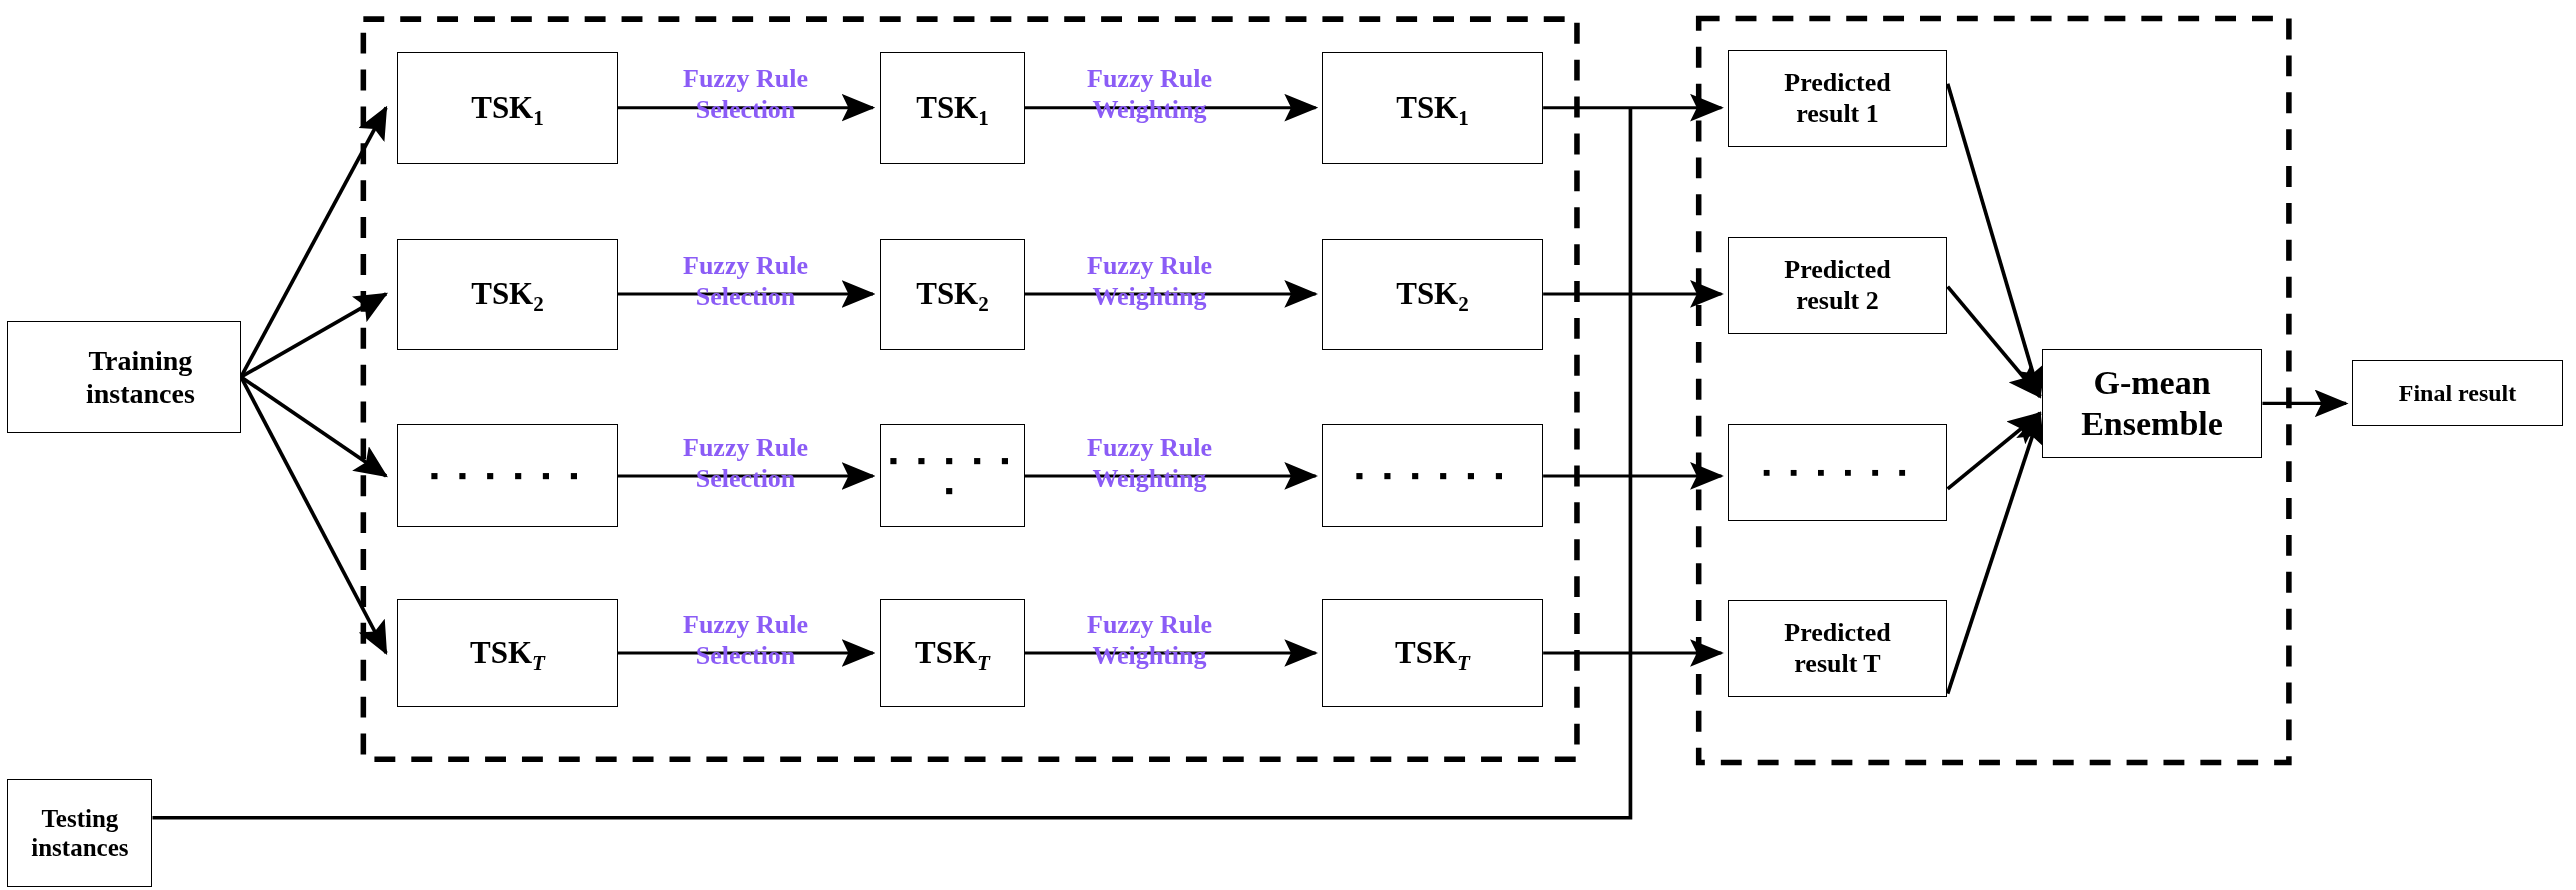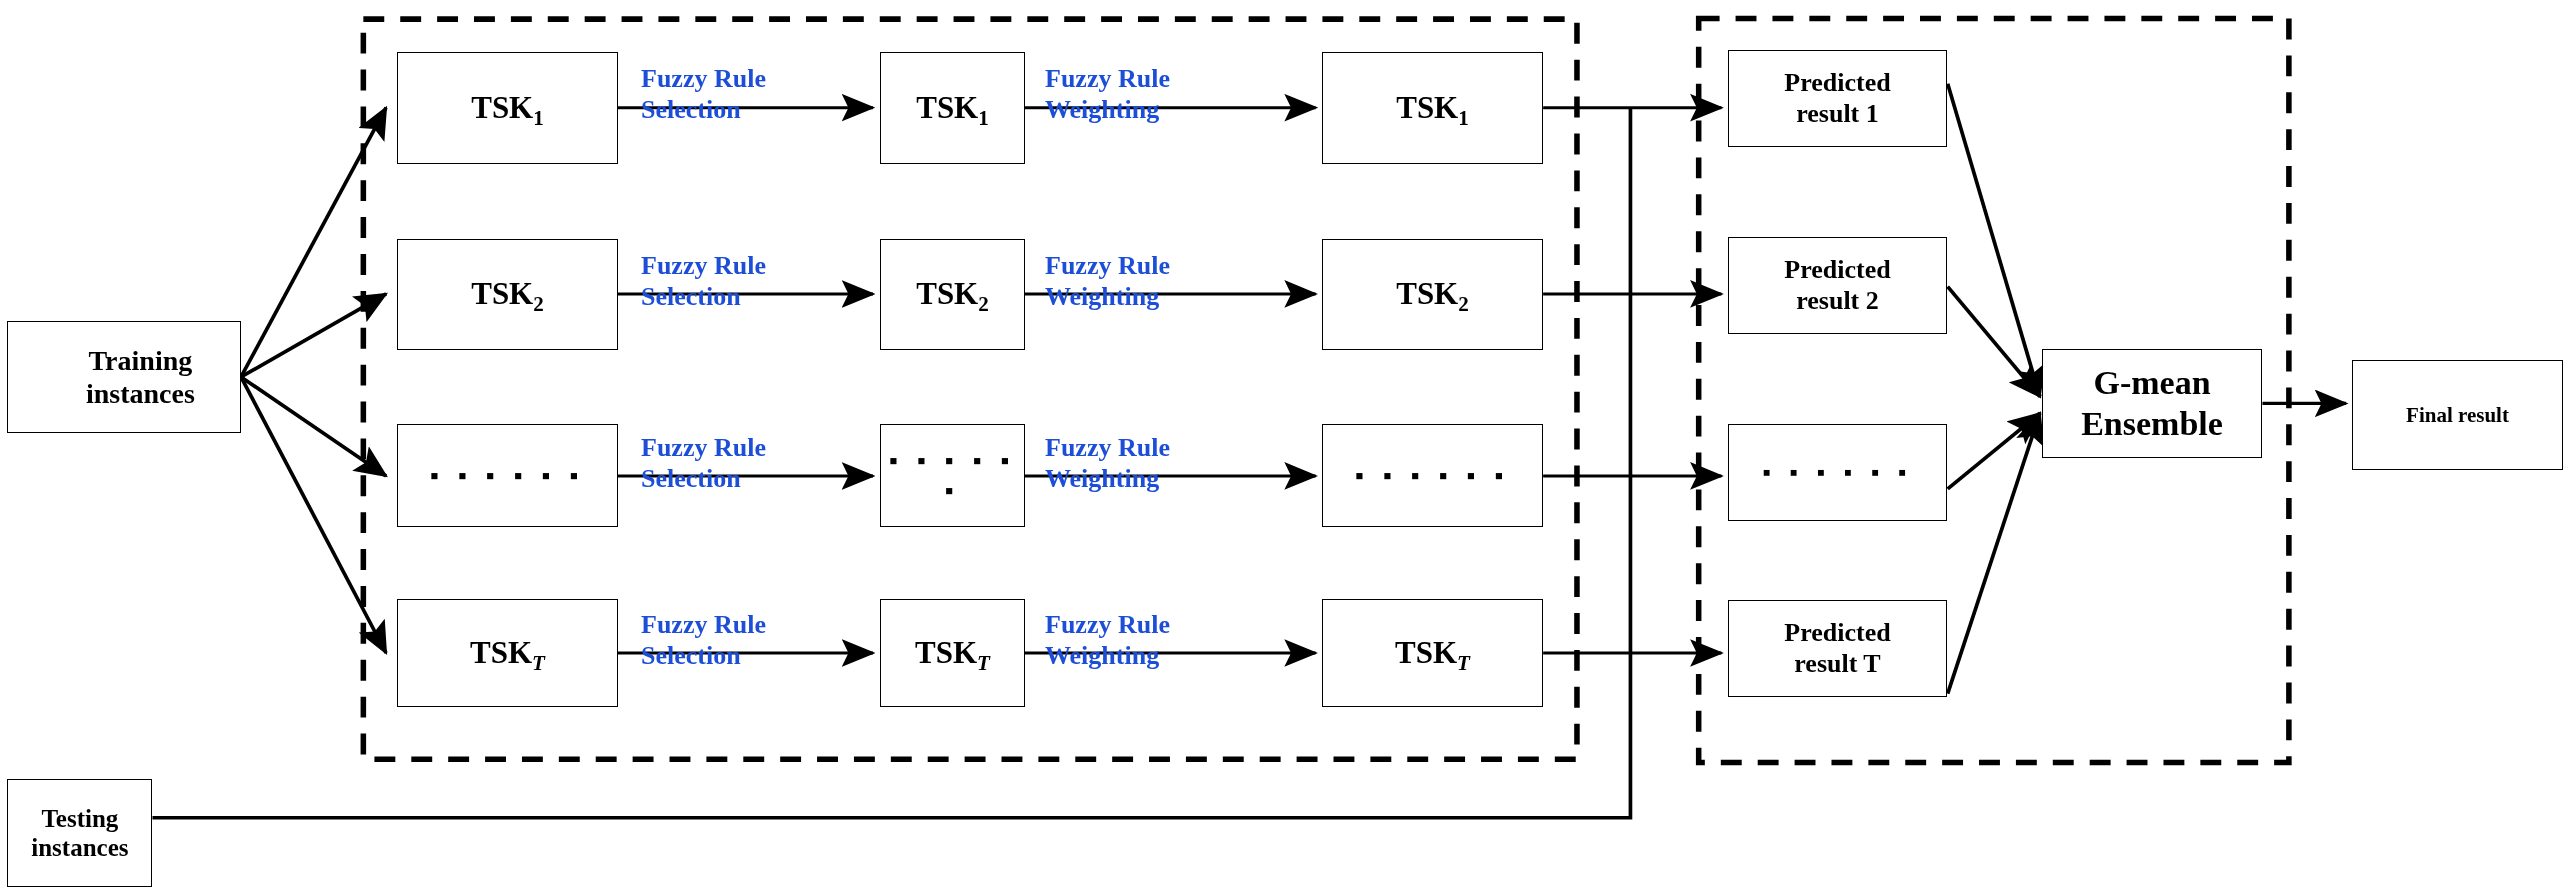--- a/index.html
+++ b/index.html
@@ -23,22 +23,22 @@
     text-align:center;
     font-weight:bold;
     color:#000000;
     line-height:1.18;
     z-index:3;
   }
   .node .txt{display:block;white-space:pre-line;}
   .edge-label{
     position:absolute;
     font-weight:bold;
-    color:#1d4ed8;
-    text-align:left;
+    color:#8b5cf6;
+    text-align:center;
     line-height:1.18;
     white-space:pre-line;
     z-index:4;
     background:transparent;
   }
   .sub{font-size:0.68em;vertical-align:sub;line-height:0;}
   .sub-it{font-size:0.68em;vertical-align:sub;line-height:0;font-style:italic;}
   .dots{
     display:inline-block;
     letter-spacing:6.1px;
@@ -190,18 +190,18 @@
   <div class="node" style="left:1728px;top:600px;width:219px;height:97px;font-size:26px;">
     <span class="txt">Predicted
 result T</span>
   </div>
 
   <div class="node" style="left:2042px;top:349px;width:220px;height:109px;font-size:34px;">
     <span class="txt">G-mean
 Ensemble</span>
   </div>
 
-  <div class="node" style="left:2352px;top:360px;width:211px;height:110px;font-size:21px;">
+  <div class="node" style="left:2352px;top:360px;width:211px;height:66px;font-size:24px;">
     <span class="txt">Final result</span>
   </div>
 
 </div>
 
 
 </body></html>

